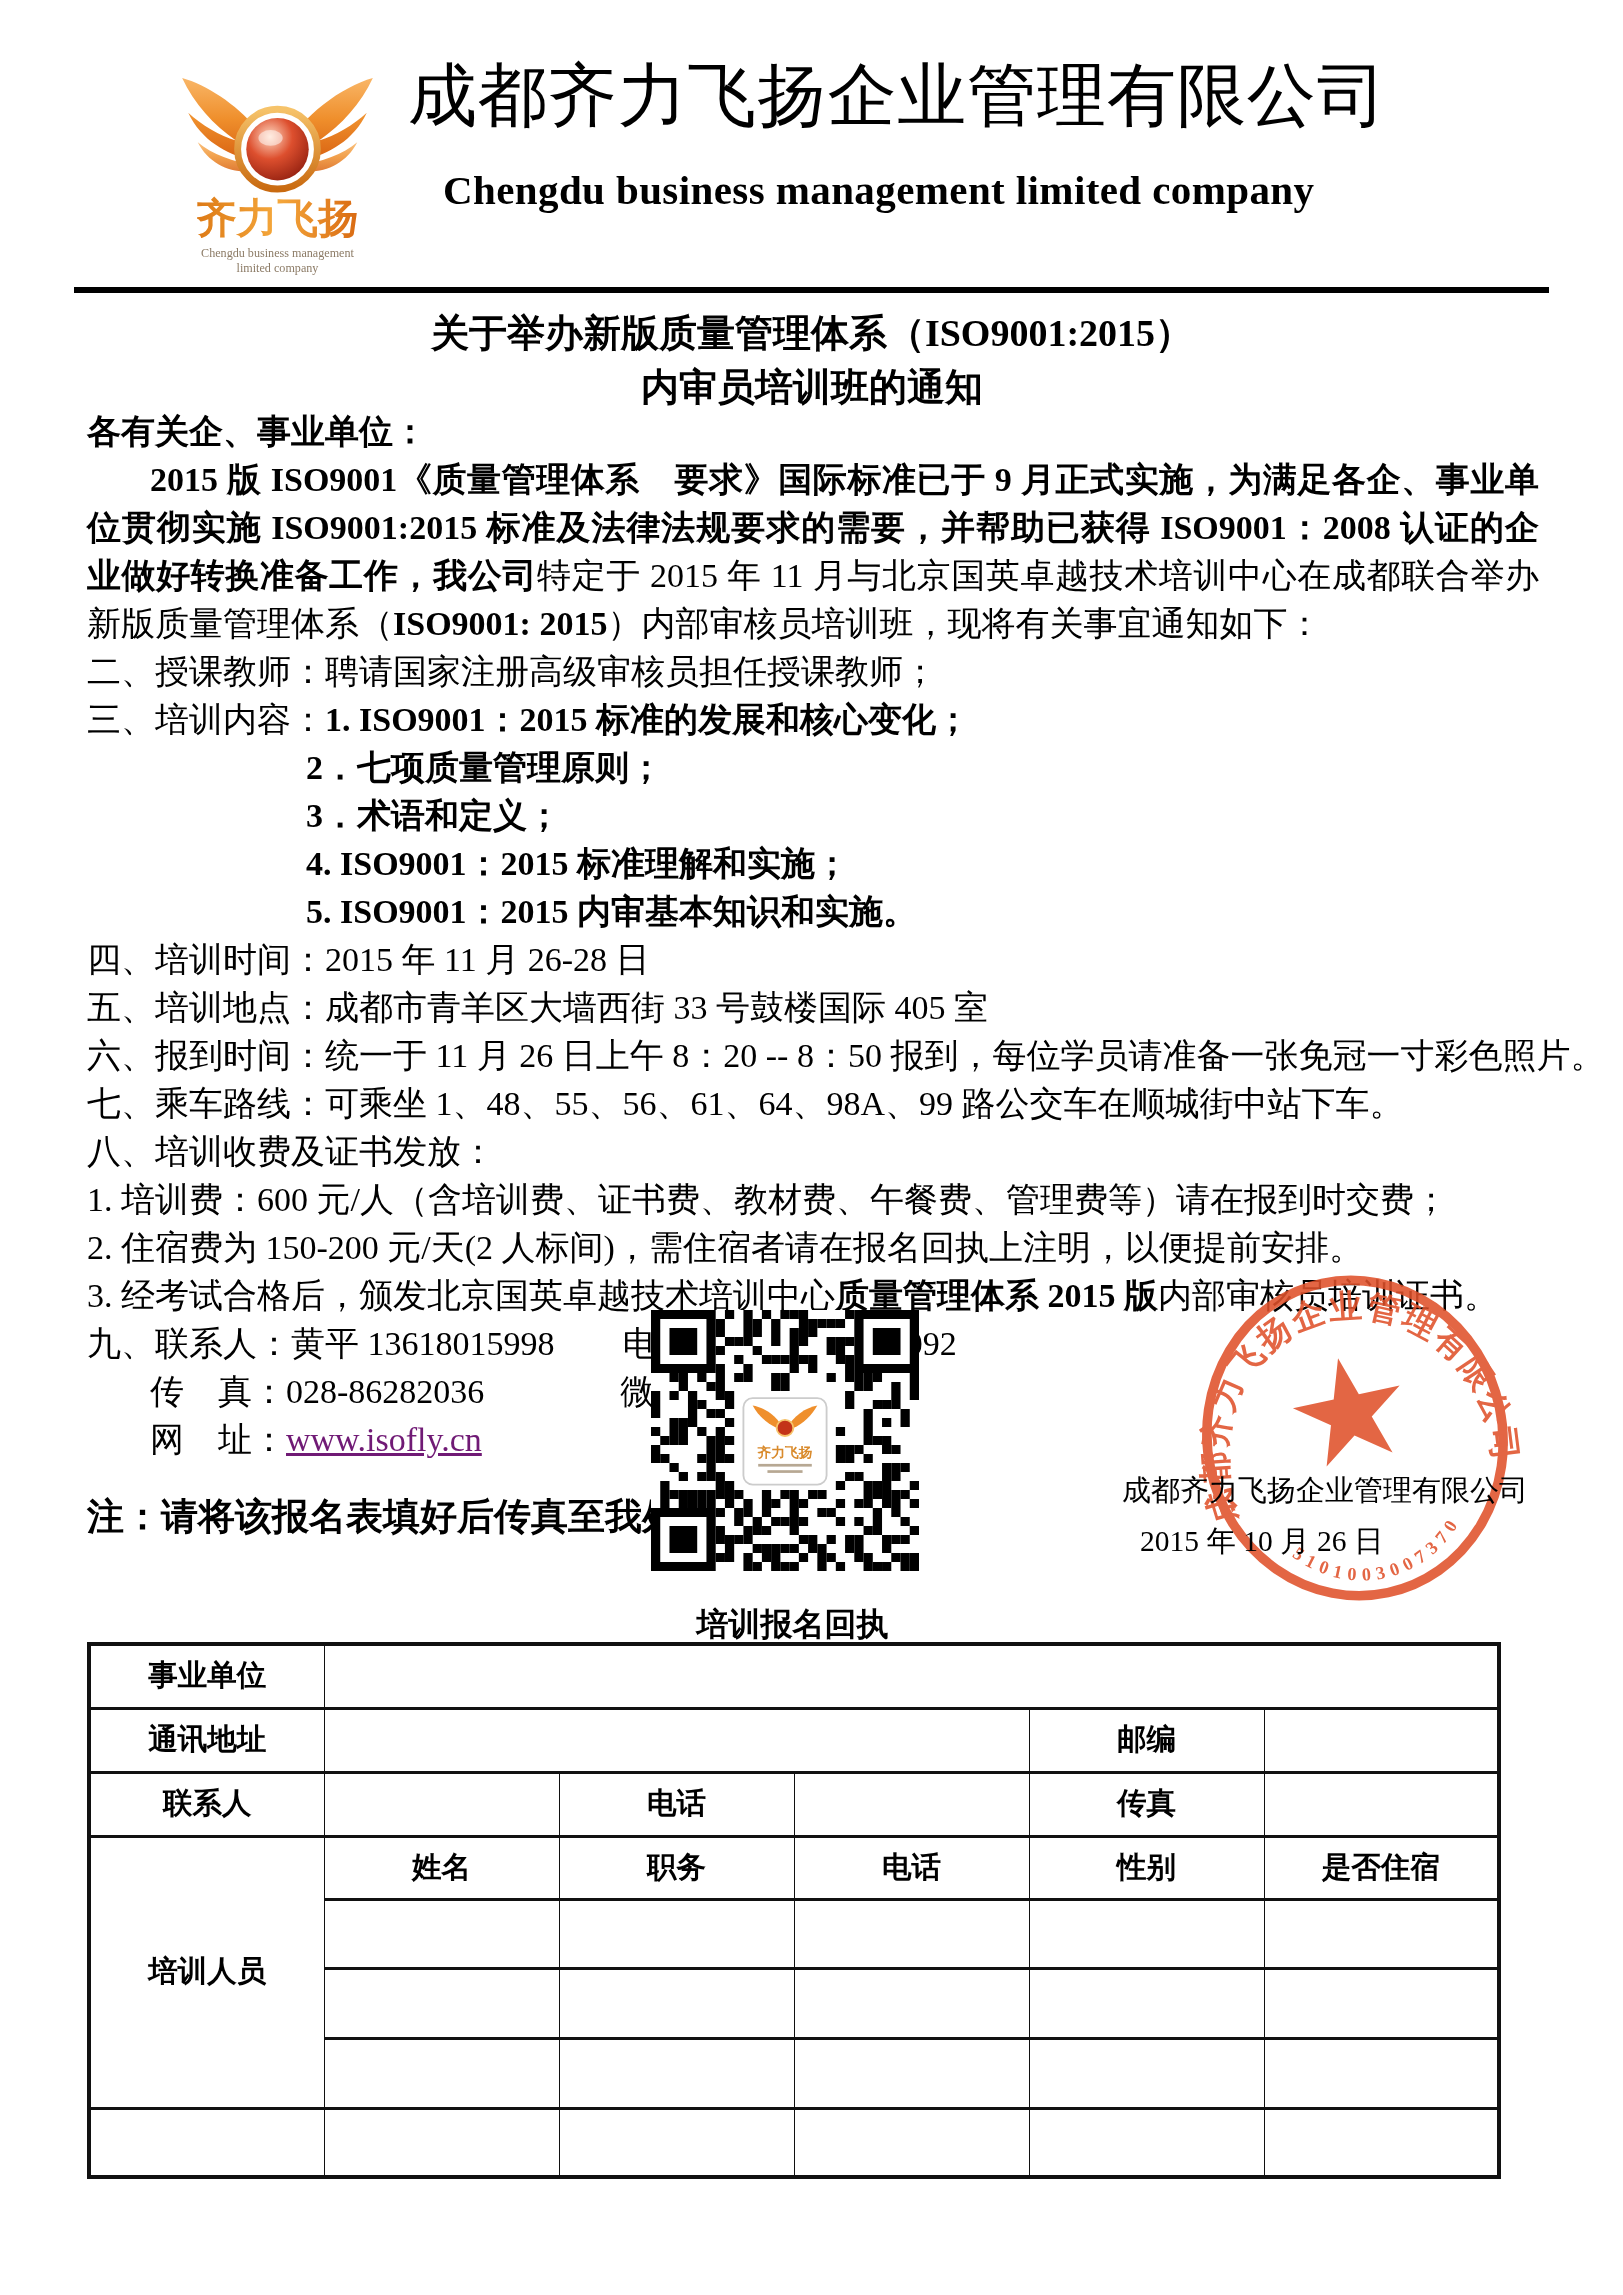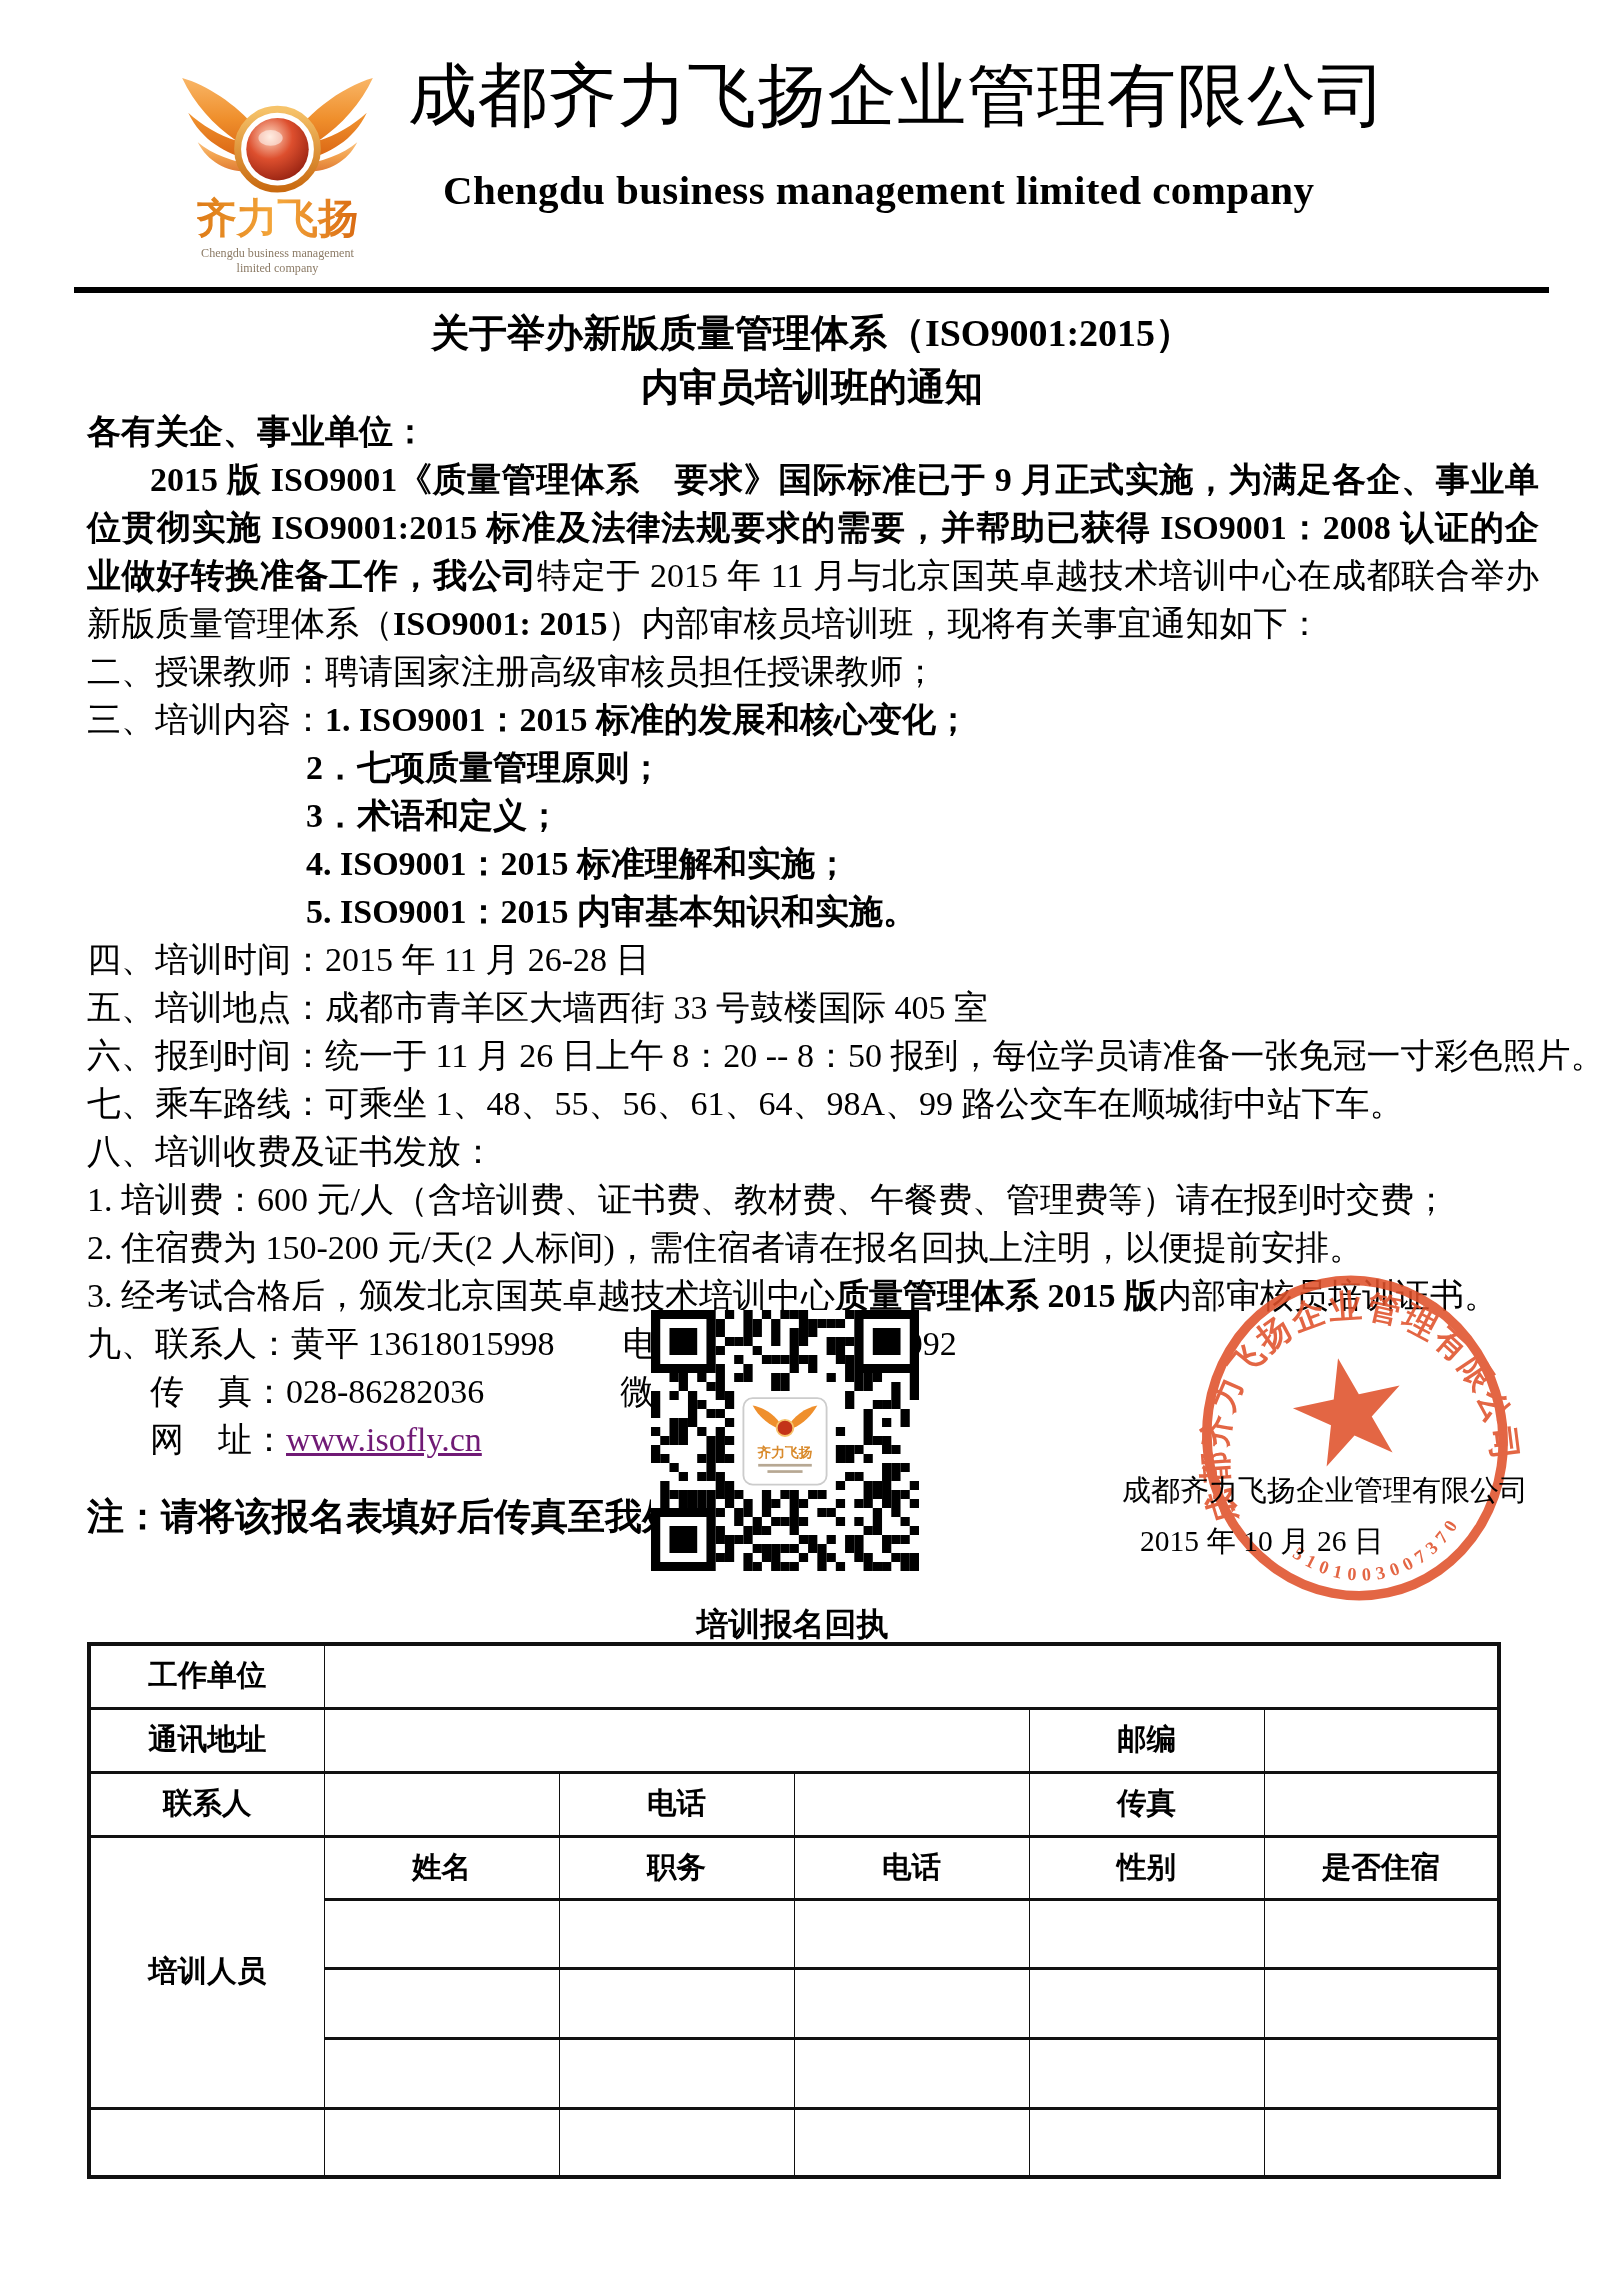--- a/index.html
+++ b/index.html
@@ -451,21 +451,21 @@
     <colgroup>
         <col style="width:235px">
         <col style="width:235px">
         <col style="width:235px">
         <col style="width:235px">
         <col style="width:235px">
         <col style="width:235px">
       </colgroup>
     <tbody>
         <tr style="height:64px">
-      <th>工作单位</th>
+      <th>事业单位</th>
       <td colspan="5"></td>
     </tr>
     <tr style="height:64px">
       <th>通讯地址</th>
       <td colspan="3"></td>
       <th>邮编</th>
       <td></td>
     </tr>
     <tr style="height:64px">
       <th>联系人</th>

